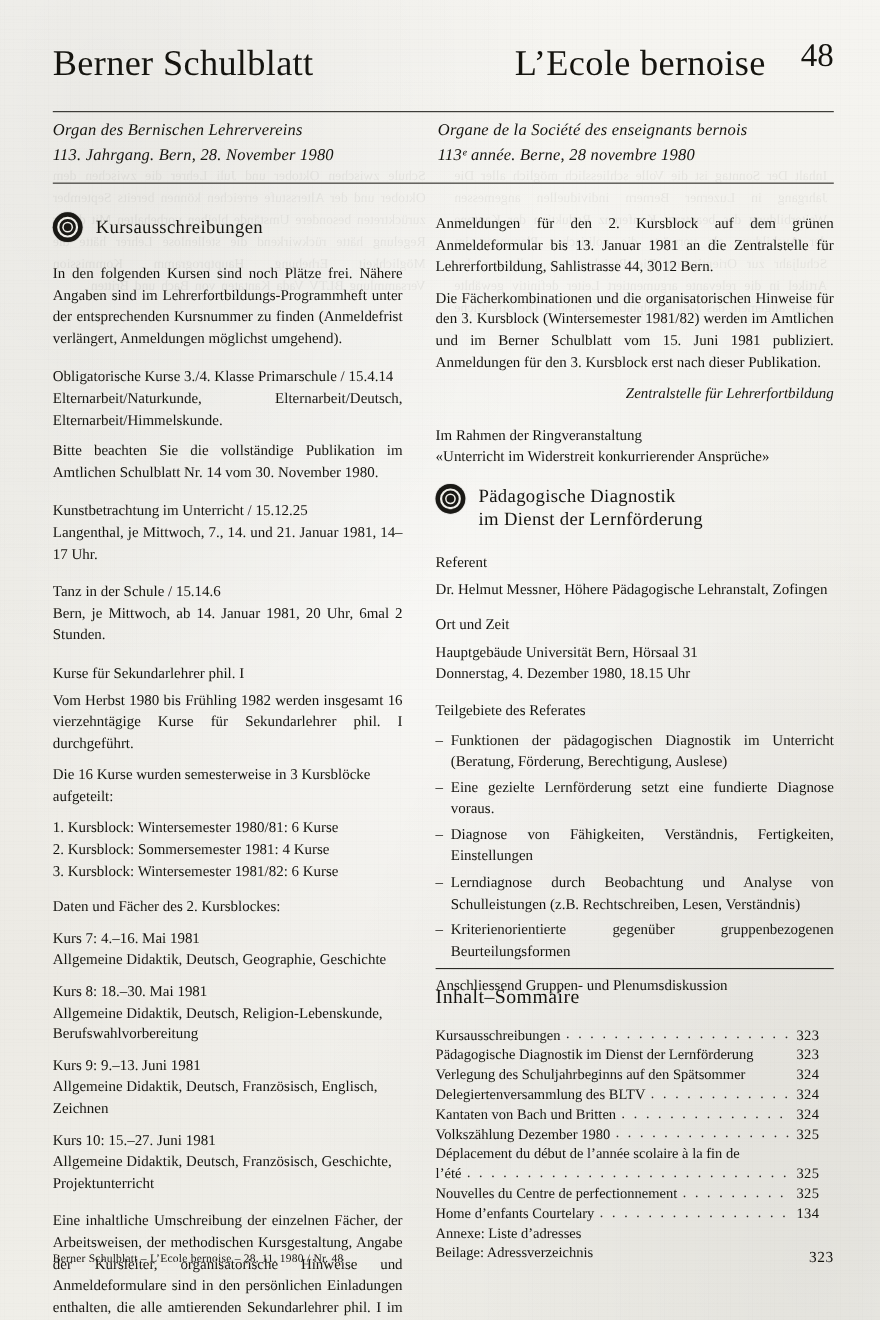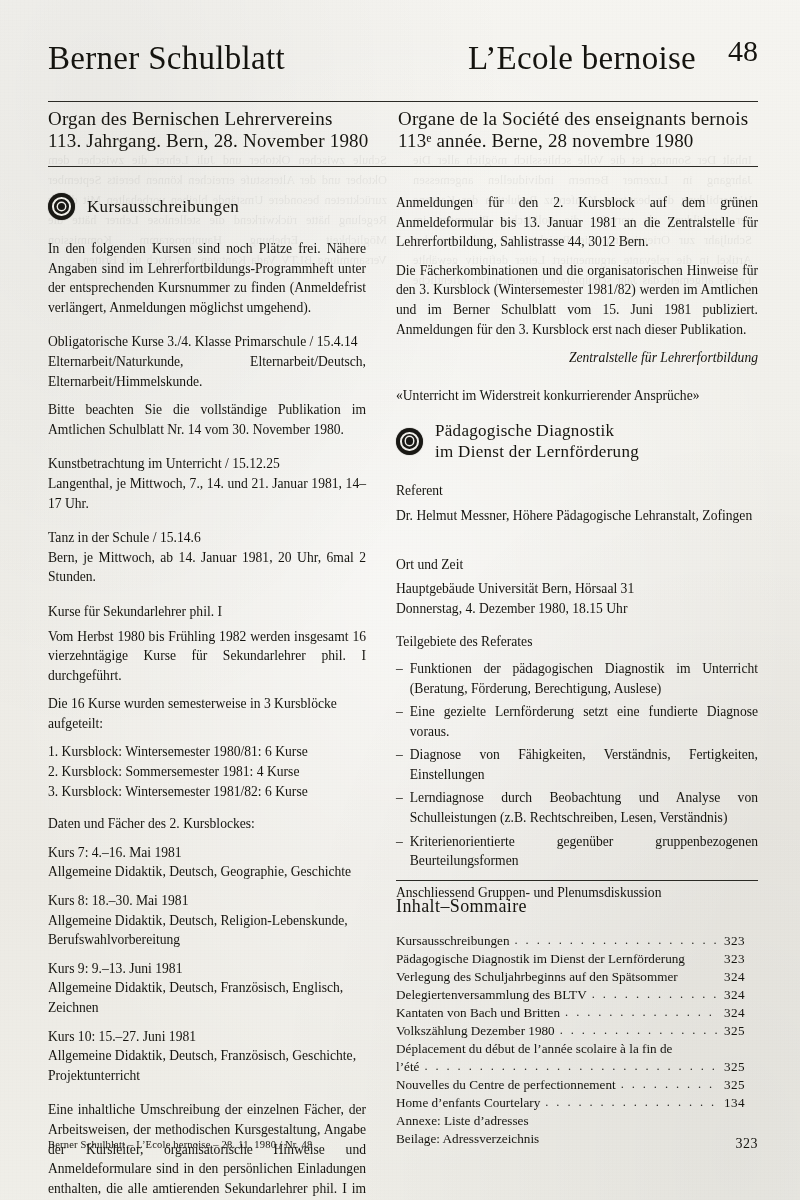--- a/index.html
+++ b/index.html
@@ -106,23 +106,24 @@
   #rule-bottom { top: 166px; }
 
   .subhead {
     position: absolute;
     left: 48px;
     right: 42px;
     top: 108px;
     display: flex;
   }
   .subhead > div {
-    font-size: 19px;
+    font-size: 15px;
     line-height: 22px;
     letter-spacing: .2px;
+    font-style: italic;
   }
   .sub-de { width: 350px; }
   .sub-fr { flex: 1; }
 
   
   .col {
     position: absolute;
     top: 193px;
     font-size: 13.6px;
     line-height: 19.6px;
@@ -134,21 +135,21 @@
   p { margin: 0 0 9px 0; }
   p.tight { margin-bottom: 0; }
   p.gap   { margin-bottom: 15px; }
 
   .section-head {
     display: flex;
     align-items: center;
     gap: 12px;
     margin-bottom: 19px;
   }
-  .section-head.two-line { align-items: center; }
+  .section-head.two-line { align-items: flex-start; }
   .sec-title {
     font-size: 17px;
     line-height: 21px;
     letter-spacing: .3px;
     text-align: left;
   }
 
   
   .bullseye {
     flex: 0 0 auto;
@@ -338,32 +339,33 @@
     <p>Eine inhaltliche Umschreibung der einzelnen Fächer, der Arbeitsweisen, der methodischen Kursgestaltung, Angabe der Kursleiter, organisatorische Hinweise und Anmeldeformulare sind in den persönlichen Einladungen enthalten, die alle amtierenden Sekundarlehrer phil. I im Juni 1980 erhalten haben (diese Unterlagen können auf der Zentralstelle für Lehrerfortbildung bezogen werden).</p>
   </div>
 
   <div class="col col-right">
 
     <p>Anmeldungen für den 2. Kursblock auf dem grünen Anmeldeformular bis 13. Januar 1981 an die Zentralstelle für Lehrerfortbildung, Sahlistrasse 44, 3012 Bern.</p>
     <p>Die Fächerkombinationen und die organisatorischen Hinweise für den 3. Kursblock (Wintersemester 1981/82) werden im Amtlichen und im Berner Schulblatt vom 15. Juni 1981 publiziert. Anmeldungen für den 3. Kursblock erst nach dieser Publikation.</p>
 
     <p class="sig-right">Zentralstelle für Lehrerfortbildung</p>
 
+    <p class="tight no-just">Im Rahmen der Ringveranstaltung</p>
     <p class="no-just" style="margin-bottom:15px">«Unterricht im Widerstreit konkurrierender Ansprüche»</p>
 
     <div class="section-head two-line">
       <div class="bullseye"></div>
       <div class="sec-title">
         <div>Pädagogische Diagnostik</div>
         <div>im Dienst der Lernförderung</div>
       </div>
     </div>
 
     <p class="run-head">Referent</p>
-    <p class="no-just" style="margin-bottom:29px">Dr. Helmut Messner, Höhere Pädagogische Lehranstalt, Zofingen</p>
+    <p class="no-just" style="margin-bottom:13px">Dr. Helmut Messner, Höhere Pädagogische Lehranstalt, Zofingen</p>
 
     <p class="run-head">Ort und Zeit</p>
     <p class="tight no-just">Hauptgebäude Universität Bern, Hörsaal 31</p>
     <p class="no-just" style="margin-bottom:14px">Donnerstag, 4. Dezember 1980, 18.15 Uhr</p>
 
     <p class="run-head" style="margin-bottom:7px">Teilgebiete des Referates</p>
 
     <div class="dash-list">
       <div class="dash-item">
         <span class="d">–</span>

